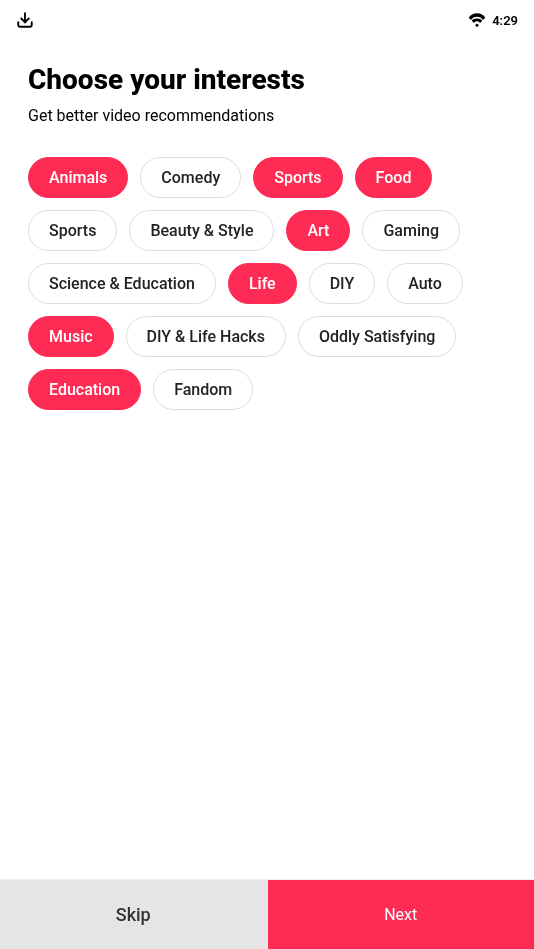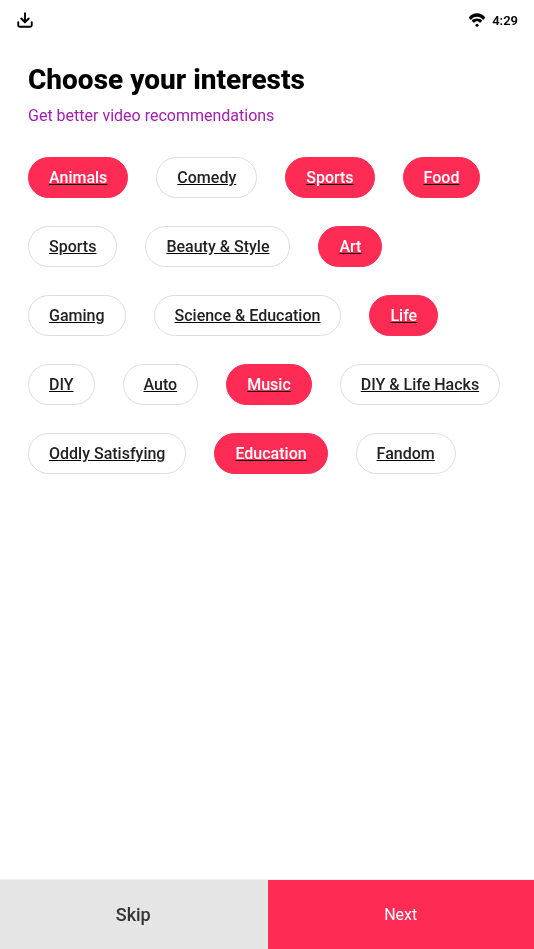--- a/index.html
+++ b/index.html
@@ -49,29 +49,28 @@
     .page-title {
       font-size: 28px;
       font-weight: 800;
       color: #000;
       line-height: 1.15;
       margin-bottom: 10px;
     }
 
     .page-subtitle {
       font-size: 16px;
-      color: #a21caf;
+      color: #000000;
       margin-bottom: 32px;
     }
 
     .tags-container {
       display: flex;
       flex-wrap: wrap;
-      gap: 28px;
-      text-decoration: underline;
+      gap: 12px;
     }
 
     .tag {
       padding: 10px 20px;
       border-radius: 50px;
       font-size: 16px;
       font-weight: 500;
       cursor: pointer;
       border: 1.5px solid #ddd;
       background: #fff;

